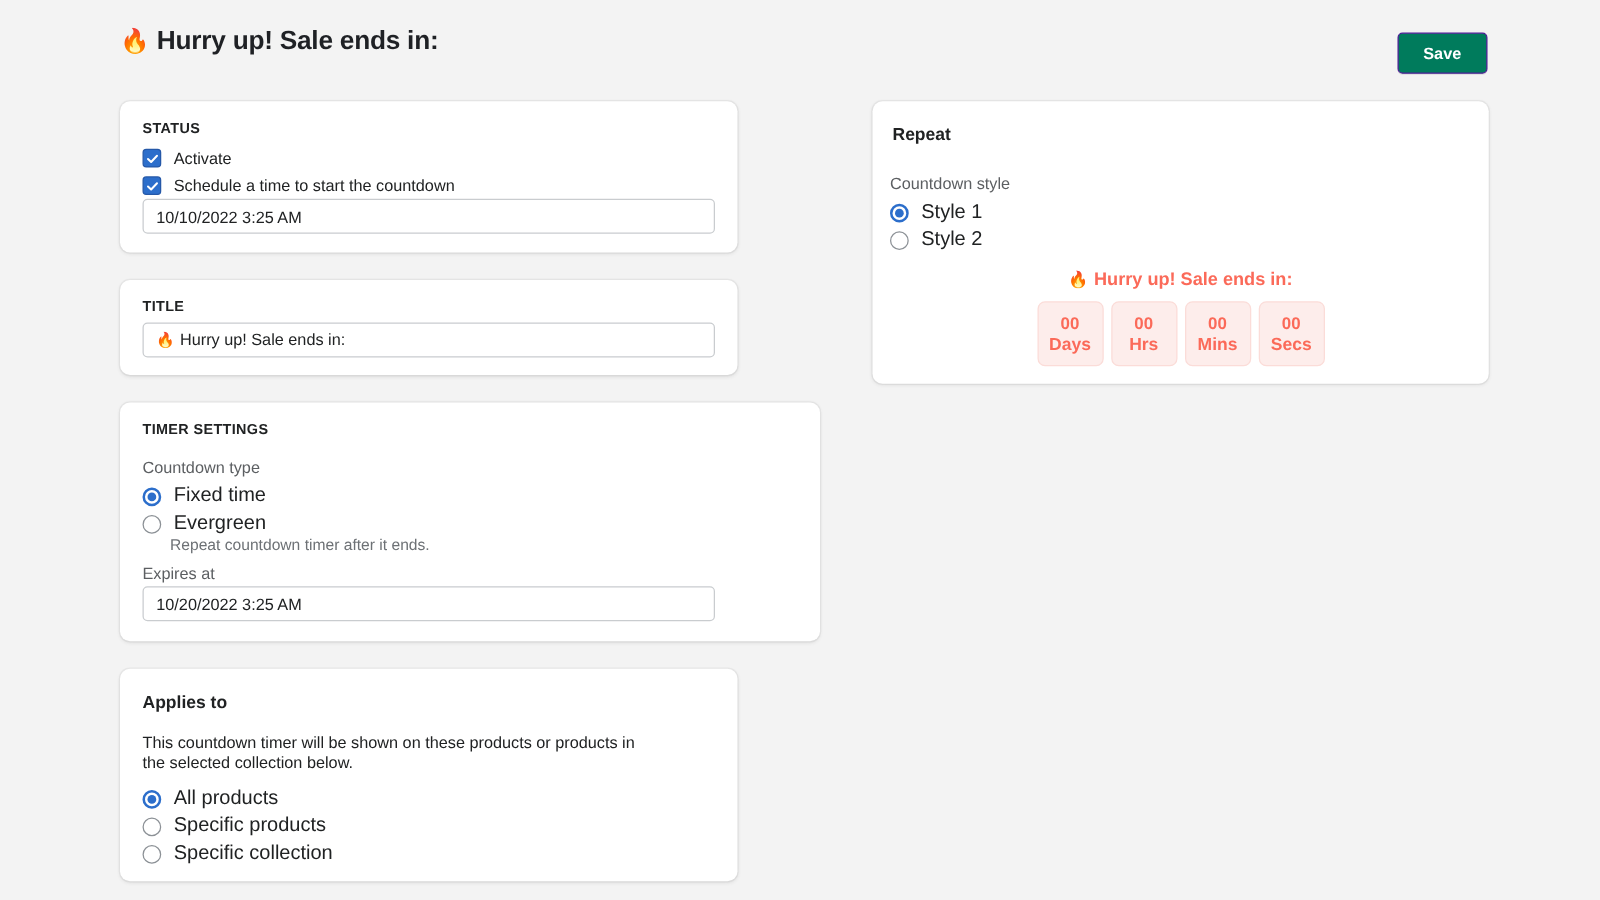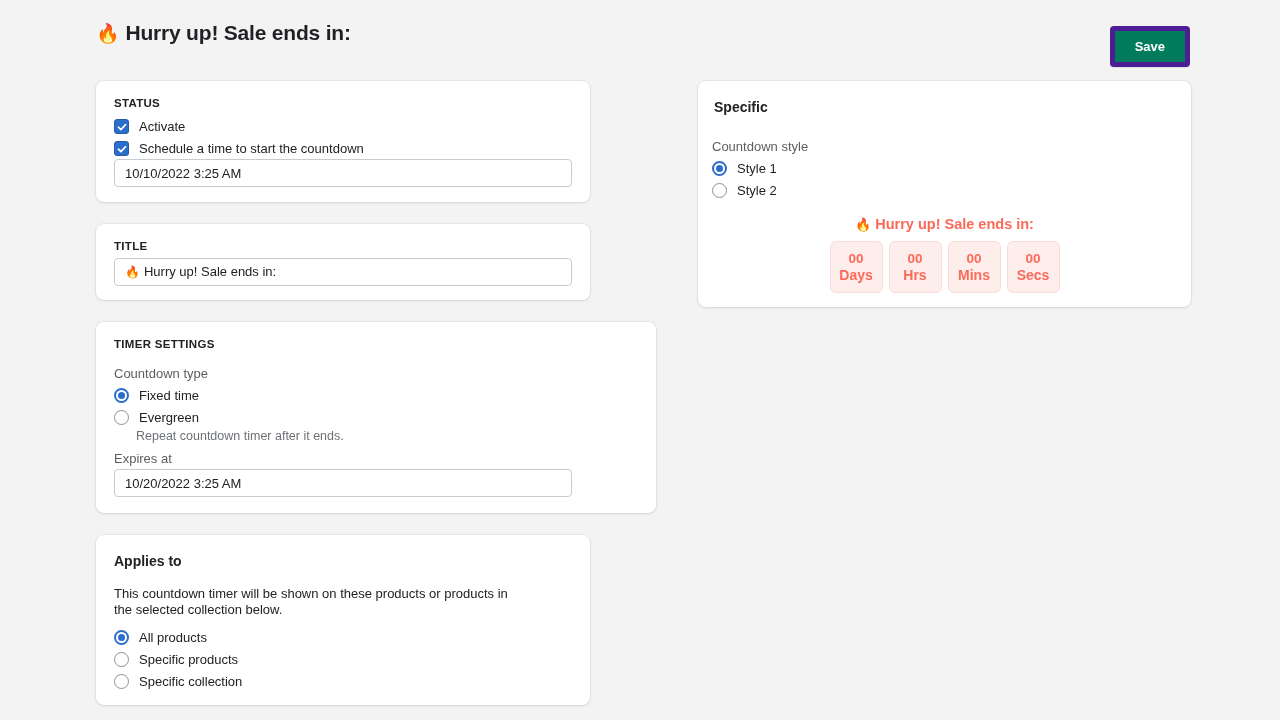--- a/index.html
+++ b/index.html
@@ -18,21 +18,21 @@
   }
   .page-title {
     position: absolute; left: 0; top: 0;
     font-size: 21px; font-weight: 700; letter-spacing: -0.2px;
     color: #1f2125; line-height: 34px; white-space: nowrap;
   }
   .title-emoji { font-size: 19px; margin-right: 6px; }
   .save-button {
     position: absolute; right: 0; top: 10px;
     background: #007b5c; color: #ffffff;
-    border: 5px solid #4c1d95; border-radius: 4px;
+    border: 1px solid #4c1d95; border-radius: 4px;
     font-size: 13px; font-weight: 600;
     padding: 8px 20px; line-height: 15px;
     cursor: pointer;
     box-shadow: 0 1px 0 rgba(0,0,0,0.08);
   }
 
   
   .card {
     position: absolute;
     background: #ffffff;
@@ -99,21 +99,21 @@
     background: #ffffff; border: 1.6px solid #8c9196;
     flex: 0 0 auto; cursor: pointer;
     display: flex; align-items: center; justify-content: center;
   }
   .radio.checked { border-color: #2c6ecb; border-width: 2px; }
   .radio.checked::after {
     content: ""; width: 7px; height: 7px; border-radius: 50%;
     background: #2c6ecb;
   }
   .radio-label {
-    margin-left: 10px; font-size: 13px; color: #202223; white-space: nowrap;
+    margin-left: 10px; font-size: 16px; color: #202223; white-space: nowrap;
   }
 
   
   .preview-widget {
     position: absolute; left: 0; right: 0; top: 135px;
     display: flex; flex-direction: column; align-items: center;
   }
   .preview-title {
     font-size: 14.5px; font-weight: 700; color: #fb6a59;
     margin-bottom: 9px; white-space: nowrap;
@@ -210,21 +210,21 @@
       <span class="radio-label">Specific products</span>
     </div>
 
     <div class="radio-row" style="left:18px; top:139px;">
       <span class="radio"></span>
       <span class="radio-label">Specific collection</span>
     </div>
   </div>
 
   <div class="card" id="card-preview">
-    <div class="card-heading" style="left:16px; top:18px;">Specific</div>
+    <div class="card-heading" style="left:16px; top:18px;">Repeat</div>
     <div class="field-label" style="left:14px; top:58px;">Countdown style</div>
 
     <div class="radio-row" style="left:14px; top:80px;">
       <span class="radio checked"></span>
       <span class="radio-label">Style 1</span>
     </div>
 
     <div class="radio-row" style="left:14px; top:102px;">
       <span class="radio"></span>
       <span class="radio-label">Style 2</span>

